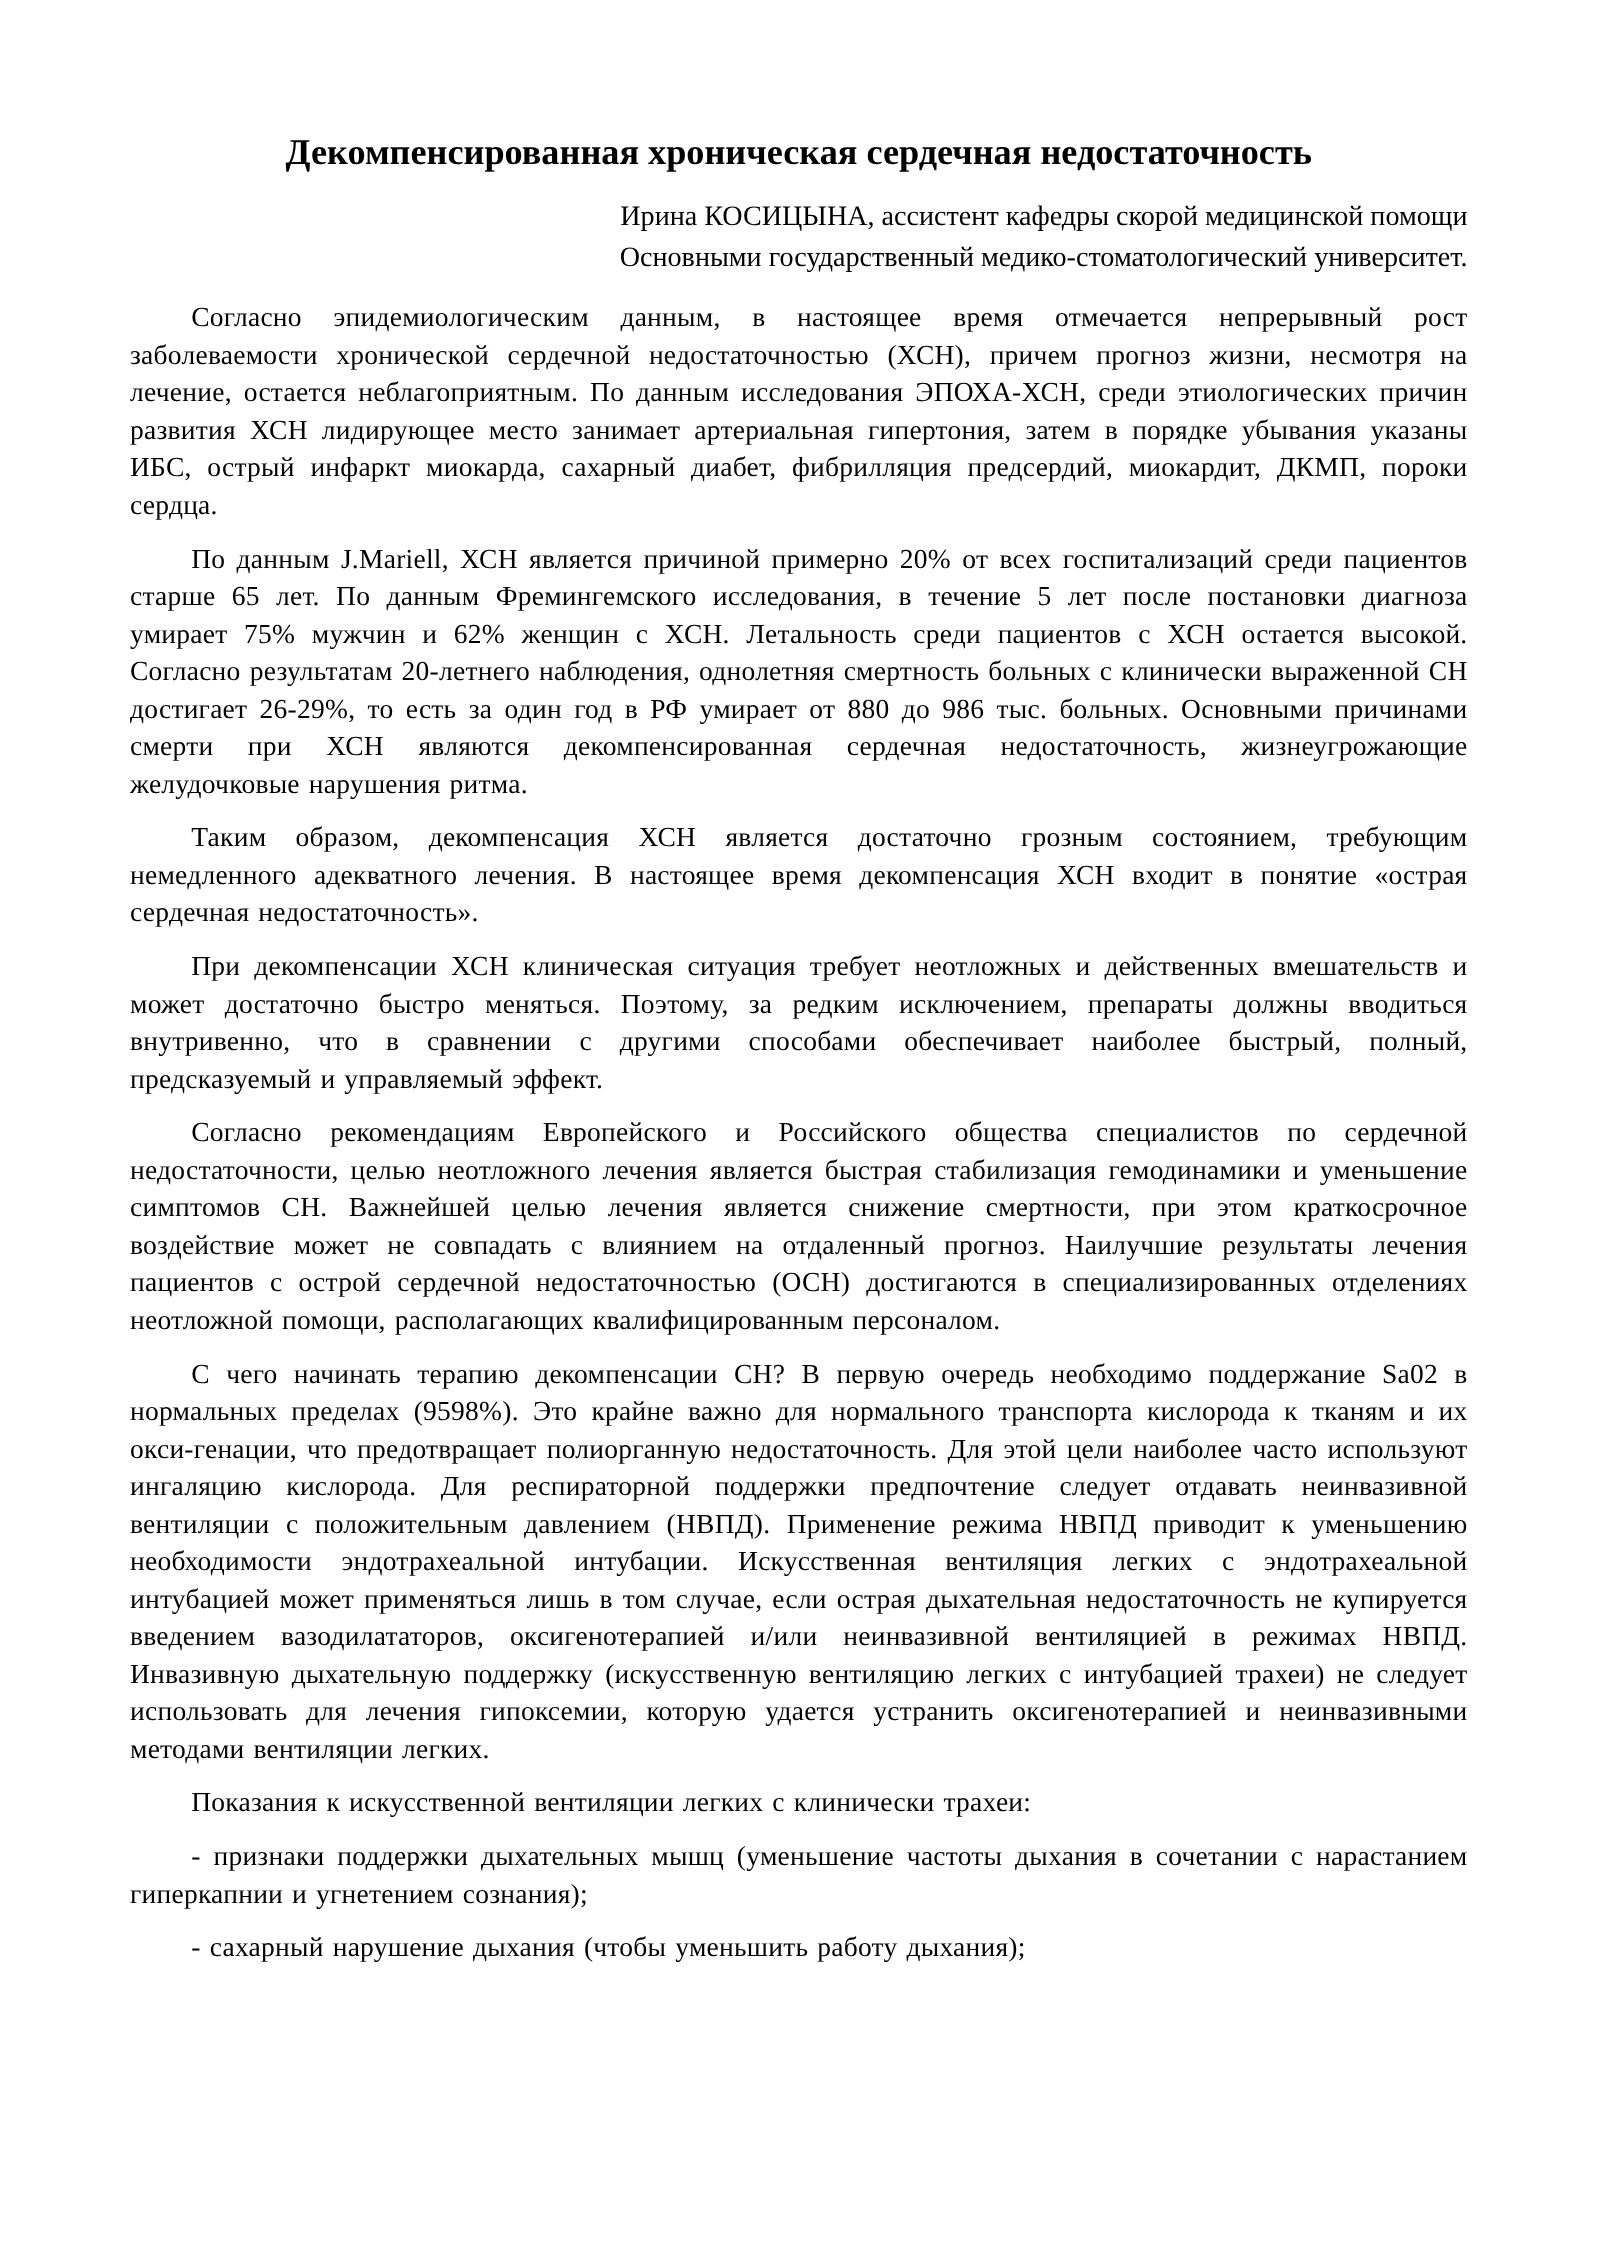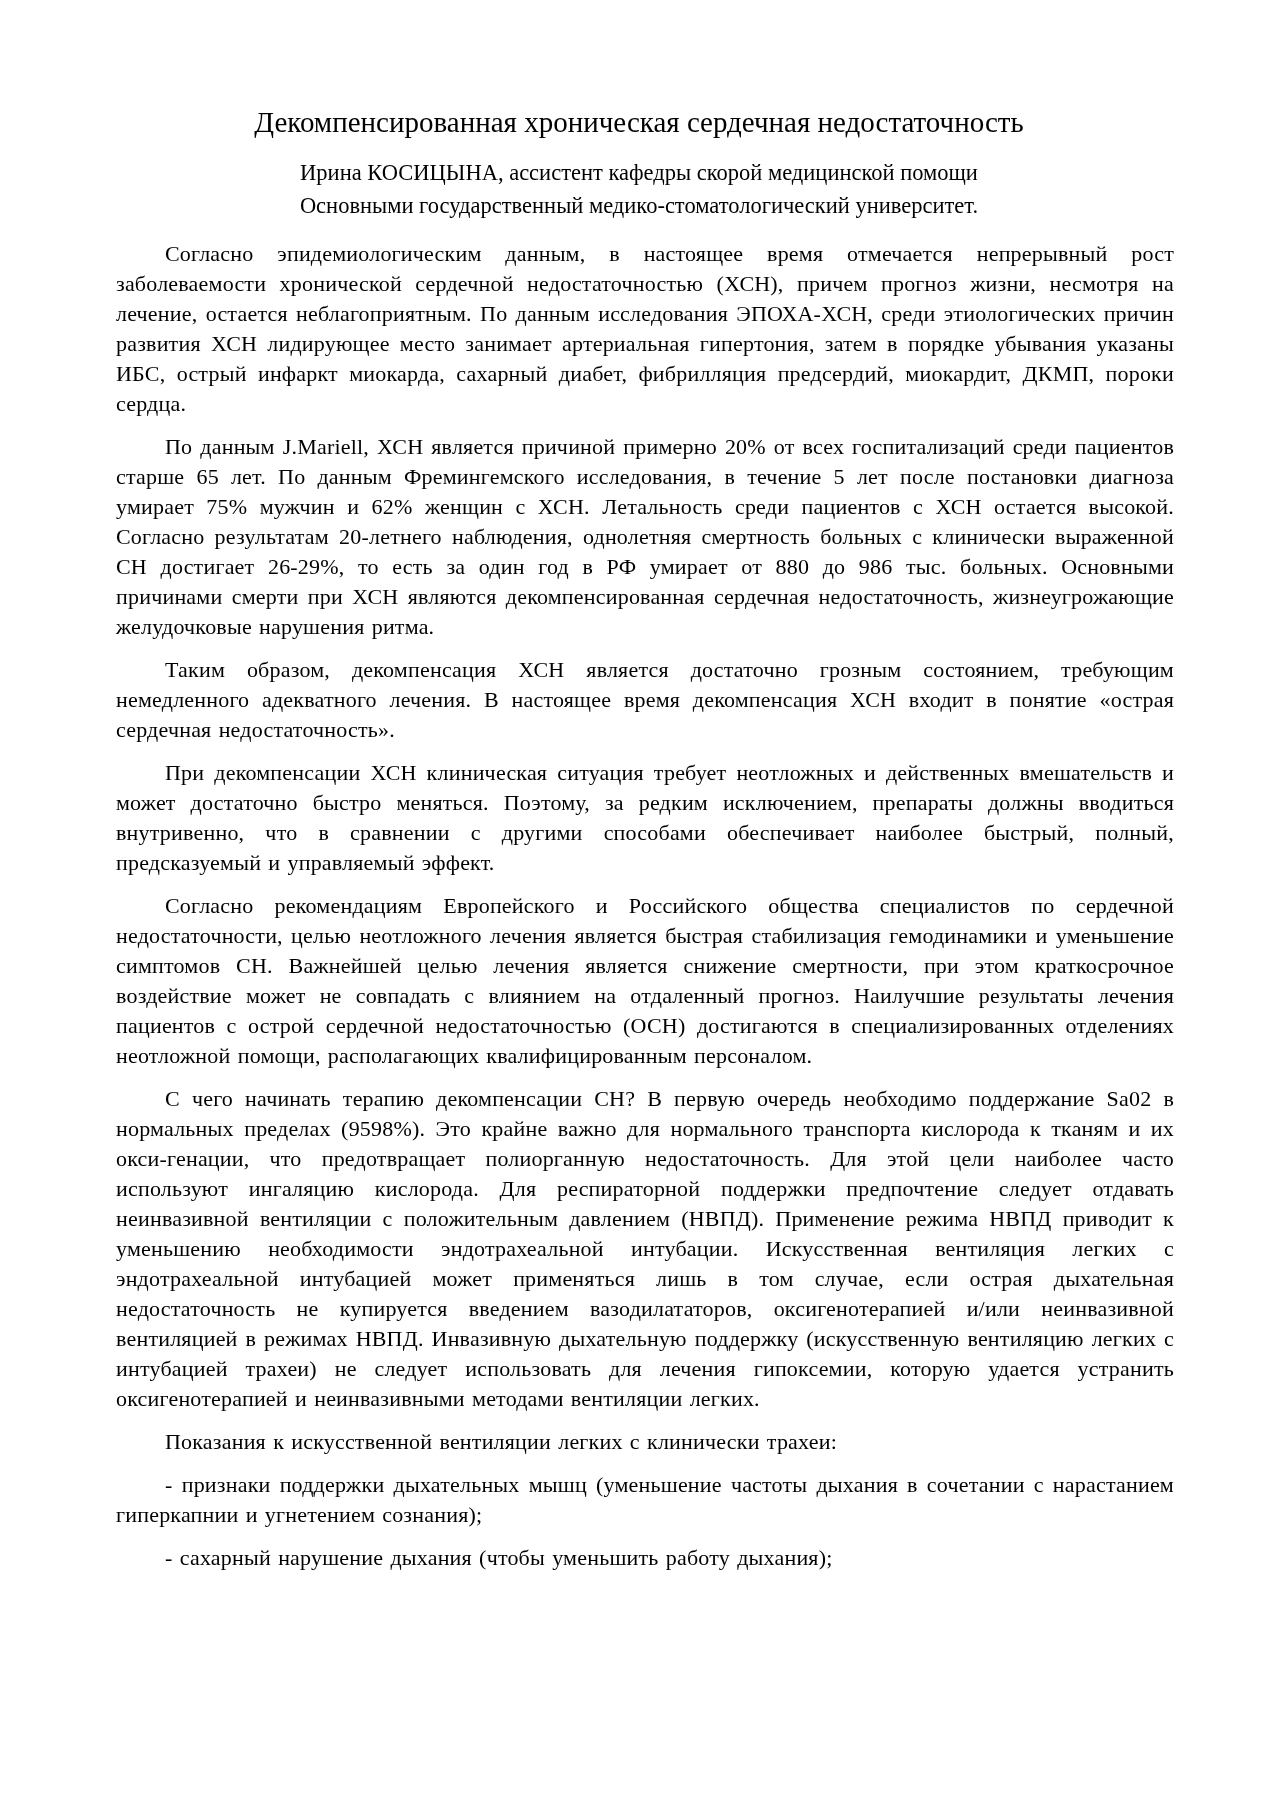--- a/index.html
+++ b/index.html
@@ -17,42 +17,42 @@
     overflow: hidden;
   }
   .content {
     position: absolute;
     left: 104px;
     top: 104px;
     width: 1070px;
   }
   .doc-title {
     text-align: center;
-    font-weight: normal;
+    font-weight: bold;
     font-size: 29px;
     line-height: 1.25;
     margin: 0 0 16px 0;
   }
   .author-block {
-    text-align: center;
+    text-align: right;
     font-size: 22.5px;
     line-height: 33px;
     margin: 0 0 17px 0;
   }
   .author-line {
     white-space: nowrap;
   }
   .para {
     text-align: justify;
     text-indent: 49px;
     font-size: 22px;
     line-height: 30px;
     letter-spacing: 0.2px;
     word-spacing: 1.5px;
-    margin: 0 0 13px 12px;
+    margin: 0 0 13px 0;
   }
 </style>
 </head>
 <body>
 
 <div class="page">
   <div class="content">
 
     <h1 class="doc-title">Декомпенсированная хроническая сердечная недостаточность</h1>
 

